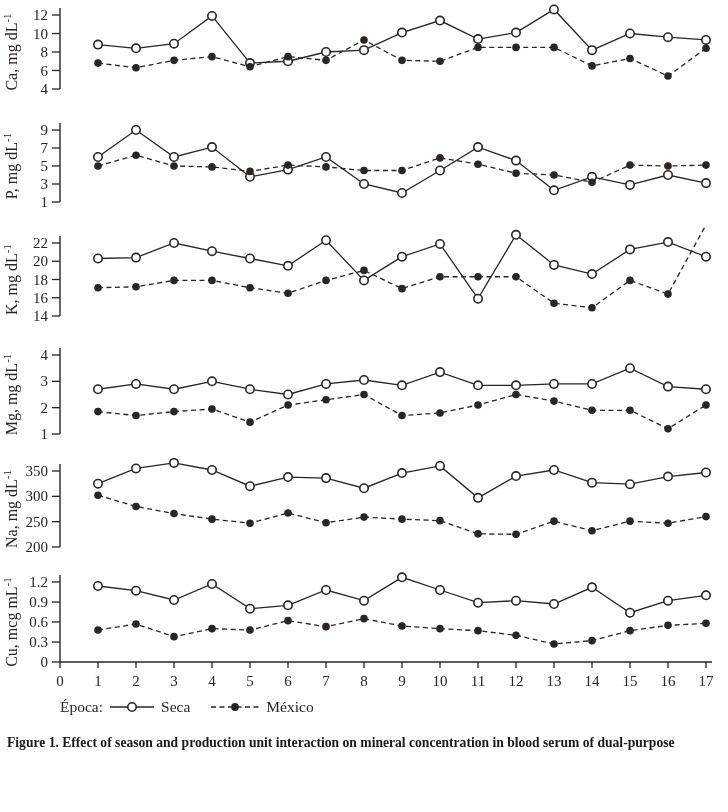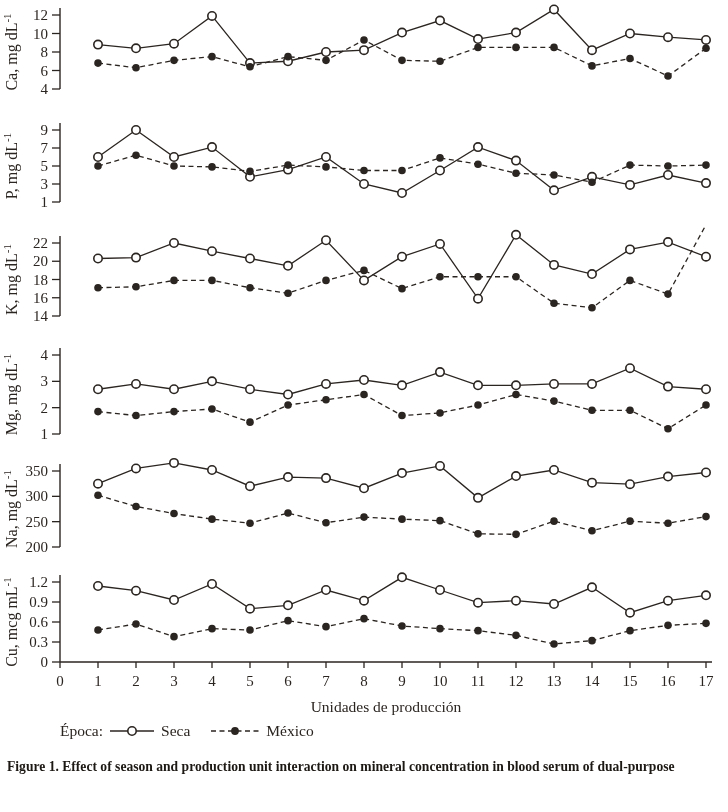--- a/index.html
+++ b/index.html
@@ -345,23 +345,20 @@
         <line x1="592" y1="94" x2="592" y2="100" stroke="#2b2521" stroke-width="1.3"></line>
         <text x="592" y="118" text-anchor="middle" font-size="15" fill="#2b2521" font-family="&quot;Liberation Serif&quot;,serif">14</text>
         <line x1="630" y1="94" x2="630" y2="100" stroke="#2b2521" stroke-width="1.3"></line>
         <text x="630" y="118" text-anchor="middle" font-size="15" fill="#2b2521" font-family="&quot;Liberation Serif&quot;,serif">15</text>
         <line x1="668" y1="94" x2="668" y2="100" stroke="#2b2521" stroke-width="1.3"></line>
         <text x="668" y="118" text-anchor="middle" font-size="15" fill="#2b2521" font-family="&quot;Liberation Serif&quot;,serif">16</text>
         <line x1="706" y1="94" x2="706" y2="100" stroke="#2b2521" stroke-width="1.3"></line>
         <text x="706" y="118" text-anchor="middle" font-size="15" fill="#2b2521" font-family="&quot;Liberation Serif&quot;,serif">17</text>
       </svg></div>
 
-  <div class="axis-center">
-    <div class="xlabel">Unidades de producción</div>
-  </div>
 
   <div class="axis-center legend">
     <span>Época:</span>
     <svg width="46" height="12">
       <line x1="1" y1="6" x2="45" y2="6" stroke="#2b2521" stroke-width="1.3"></line>
       <circle cx="23" cy="6" r="4.2" fill="#ffffff" stroke="#2b2521" stroke-width="1.6"></circle>
     </svg>
     <span>Seca</span>
     <svg width="50" height="12" style="margin-left:14px">
       <line x1="1" y1="6" x2="49" y2="6" stroke="#2b2521" stroke-width="1.3" stroke-dasharray="5,3.5"></line>

